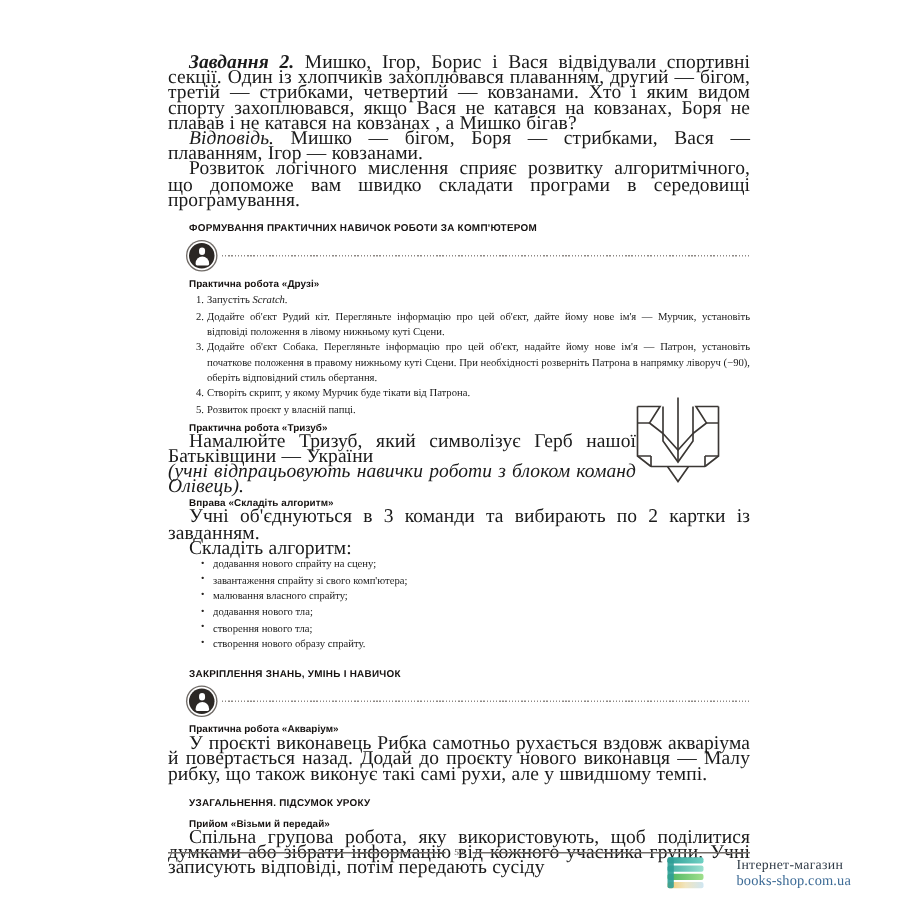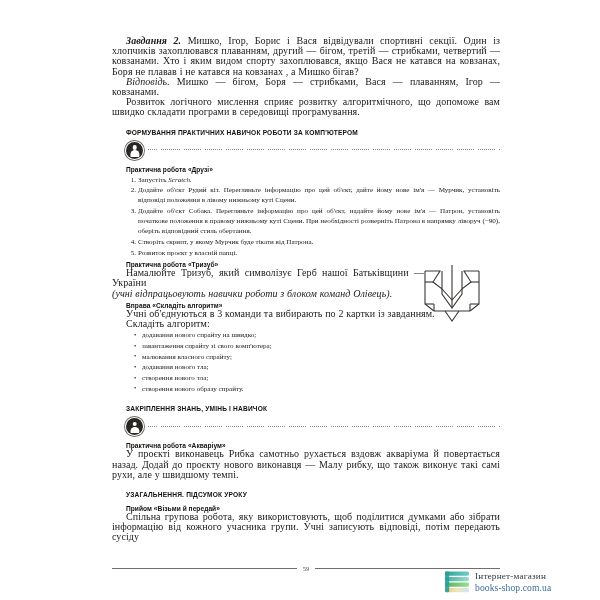--- a/index.html
+++ b/index.html
@@ -26,21 +26,21 @@
 
   .content {
     position: absolute;
     left: 112px;
     top: 36px;
     width: 388px;
   }
 
   
   .para {
-    font-size: 10px;
+    font-size: 13px;
     line-height: 10.2px;
     text-align: justify;
     margin: 0 0 0 0;
     letter-spacing: 0.06px;
     word-spacing: 0.2px;
   }
   .para.indent {
     text-indent: 14px;
   }
   .it {
@@ -215,20 +215,21 @@
     width: 26px;
     height: 24px;
     flex: 0 0 auto;
     position: relative;
   }
   .shop-text {
     display: flex;
     flex-direction: column;
     justify-content: center;
     line-height: 1;
+    margin-left: 16px;
   }
   .shop-title {
     font-family: "Liberation Serif", serif;
     font-size: 9.2px;
     color: #2f3a46;
     letter-spacing: 0.2px;
     margin-bottom: 2px;
   }
   .shop-url {
     font-family: "Liberation Serif", serif;
@@ -278,21 +279,21 @@
     <p class="para indent" style="width:312px">Намалюйте Тризуб, який символізує Герб нашої Батьківщини — України</p>
     <p class="para it" style="width:312px">(учні відпрацьовують навички роботи з блоком команд Олівець).</p>
 
     <div class="gap-s"></div>
 
     <div class="sub-head">Вправа «Складіть алгоритм»</div>
     <p class="para indent">Учні об'єднуються в 3 команди та вибирають по 2 картки із завданням.</p>
     <p class="para indent">Складіть алгоритм:</p>
 
     <ul class="bul-list">
-      <li>додавання нового спрайту на швидко;</li>
+      <li>додавання нового спрайту на сцену;</li>
       <li>завантаження спрайту зі свого комп'ютера;</li>
       <li>малювання власного спрайту;</li>
       <li>додавання нового тла;</li>
       <li>створення нового тла;</li>
       <li>створення нового образу спрайту.</li>
     </ul>
 
     <div class="gap-l"></div>
 
     <div class="section-head">ЗАКРІПЛЕННЯ ЗНАНЬ, УМІНЬ І НАВИЧОК</div>

